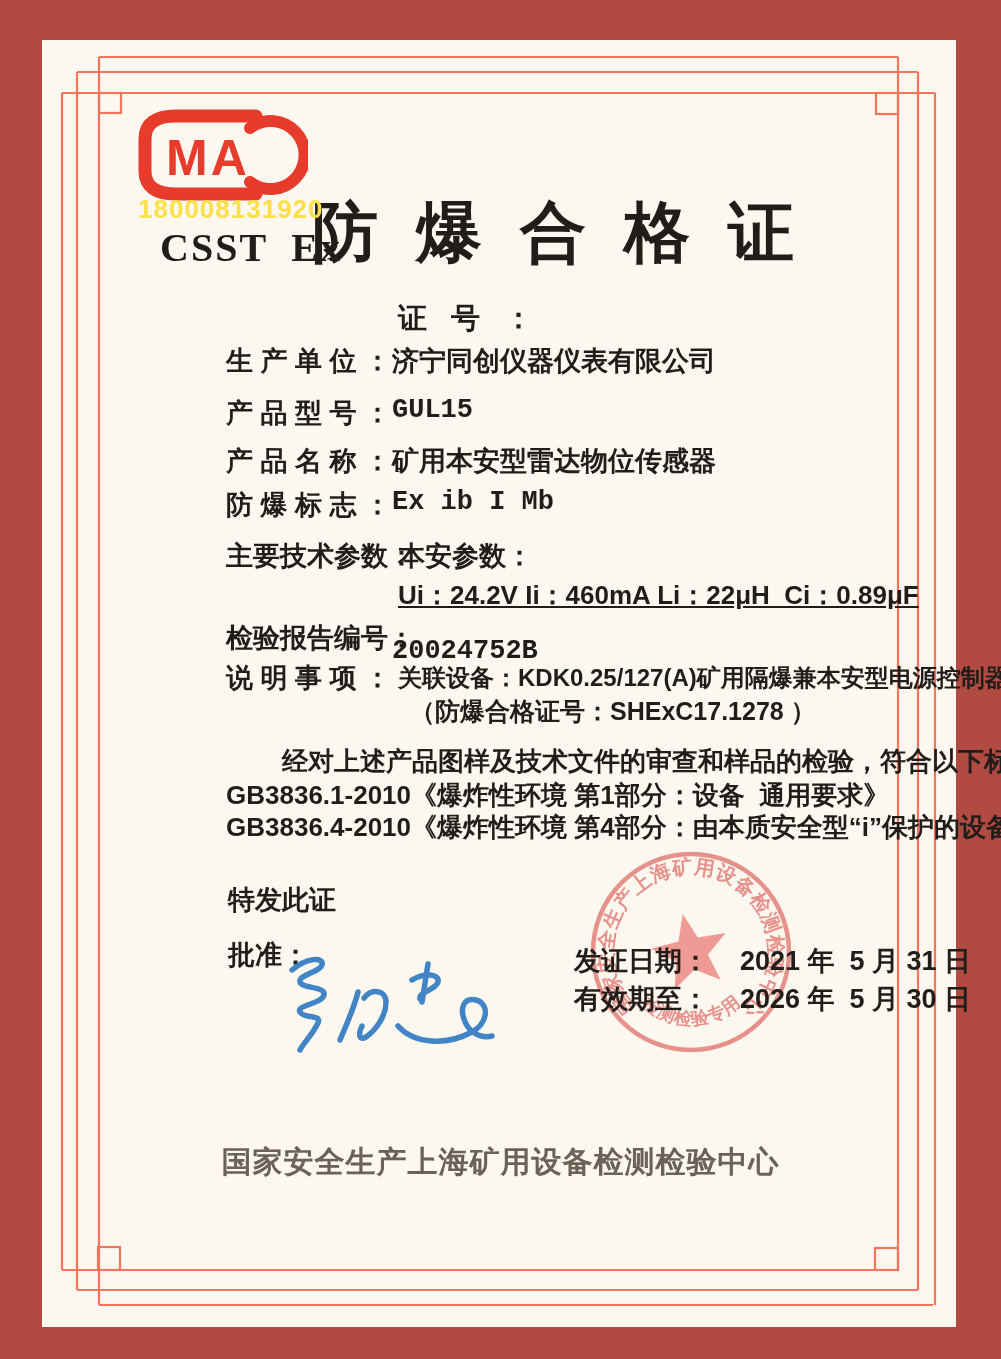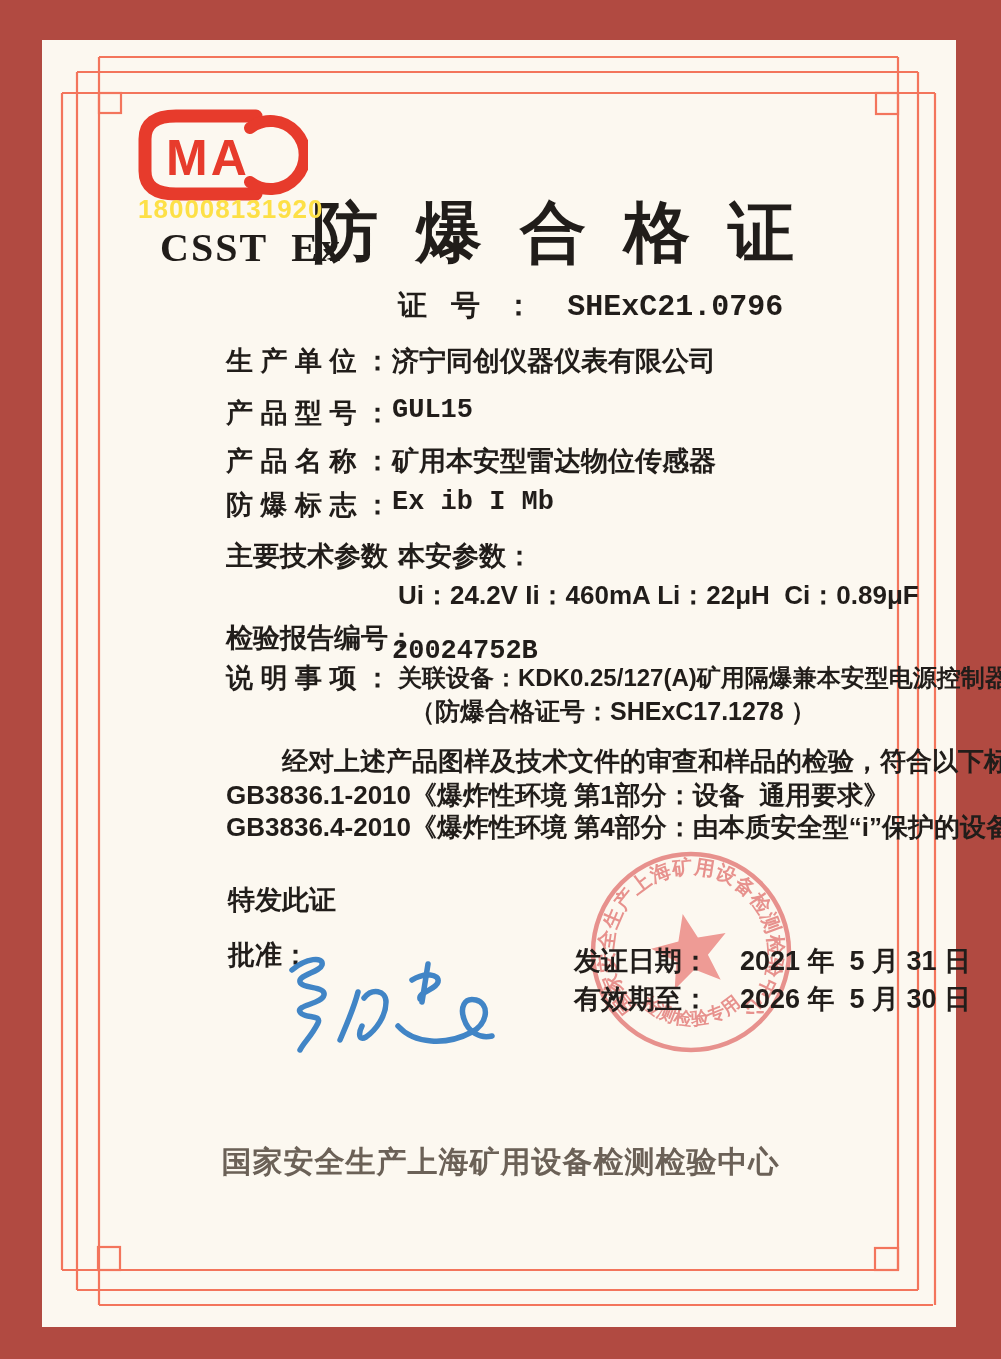--- a/index.html
+++ b/index.html
@@ -16,21 +16,21 @@
   .frame-svg{position:absolute;left:0;top:0;width:1001px;height:1359px;pointer-events:none;}
   .abs{position:absolute;}
   .cjk{font-weight:600;}
   .latin{font-family:"Liberation Mono","DejaVu Sans Mono",monospace;font-weight:700;}
   .pre{white-space:pre;}
 
   .cma-number{left:138px;top:194px;font-size:26px;font-weight:700;color:#fde047;letter-spacing:1px;z-index:4;}
   .csst{left:160px;top:224px;font-size:40px;font-weight:700;letter-spacing:2px;font-family:Liberation Serif, serif;}
   .title{left:312px;top:188px;font-size:66px;font-weight:900;letter-spacing:38px;white-space:nowrap;}
   .certno-row{left:398px;top:286px;display:flex;align-items:baseline;gap:26px;}
-  .certno-label{font-size:29px;font-weight:700;letter-spacing:8px;}
+  .certno-label{font-size:29px;font-weight:700;letter-spacing:8px;margin-top:13px;}
   .certno-value{font-size:30px;}
   .flabel{left:226px;width:166px;font-size:27px;font-weight:700;white-space:pre;}
   .fvalue{left:392px;font-size:27px;font-weight:600;white-space:pre;}
   .fvalue.latin{font-size:27px;}
 
   .std{font-size:26px;font-weight:600;white-space:pre;}
   .grant{left:228px;top:882px;font-size:27px;font-weight:700;}
   .approve{left:228px;top:937px;font-size:27px;font-weight:700;}
   .date-row{left:574px;display:flex;gap:31px;z-index:3;}
   .date-row .dl{font-size:27px;font-weight:700;white-space:pre;}
@@ -79,38 +79,37 @@
   <path d="M114 20 A34 34 0 1 1 114 74" stroke="#e73b2c" stroke-width="12" fill="none" stroke-linecap="round"></path>
   <text x="30" y="67" font-size="50" font-weight="900" fill="#e73b2c" font-family="Liberation Sans, sans-serif" letter-spacing="3">MA</text>
 </svg>
 
 <div class="abs cma-number">180008131920</div>
 <div class="abs csst pre">CSST  Ex</div>
 <div class="abs title">防爆合格证</div>
 
 <div class="abs certno-row">
   <span class="certno-label">证 号 ：</span>
-  <span class="certno-value latin">SHExC21.0796</span>
 </div>
 
 <div class="abs flabel" style="top:343px;">生 产 单 位 ：</div>
 <div class="abs fvalue cjk" style="top:343px;">济宁同创仪器仪表有限公司</div>
 
 <div class="abs flabel" style="top:395px;">产 品 型 号 ：</div>
 <div class="abs fvalue latin" style="top:395px;">GUL15</div>
 
 <div class="abs flabel" style="top:443px;">产 品 名 称 ：</div>
 <div class="abs fvalue cjk" style="top:443px;">矿用本安型雷达物位传感器</div>
 
 <div class="abs flabel" style="top:487px;">防 爆 标 志 ：</div>
 <div class="abs fvalue latin" style="top:487px;">Ex ib I Mb</div>
 
 <div class="abs flabel" style="top:538px;width:auto;">主要技术参数：</div>
 <div class="abs fvalue cjk" style="left:398px;top:538px;">本安参数：</div>
-<div class="abs fvalue" style="left:398px;top:578px;font-size:26px;">Ui：24.2V Ii：460mA Li：22μH  Ci：0.89μF</div>
+<div class="abs fvalue" style="left:398px;top:578px;font-size:26px;text-decoration:underline;">Ui：24.2V Ii：460mA Li：22μH  Ci：0.89μF</div>
 
 <div class="abs flabel" style="top:620px;width:auto;">检验报告编号：</div>
 <div class="abs fvalue latin" style="top:620px;margin-top:16px;">20024752B</div>
 
 <div class="abs flabel" style="top:660px;">说 明 事 项 ：</div>
 <div class="abs fvalue" style="left:398px;top:662px;font-size:24px;">关联设备：KDK0.25/127(A)矿用隔爆兼本安型电源控制器</div>
 <div class="abs fvalue" style="left:410px;top:695px;font-size:25px;">（防爆合格证号：SHExC17.1278 ）</div>
 
 <div class="abs std" style="left:282px;top:744px;">经对上述产品图样及技术文件的审查和样品的检验，符合以下标准：</div>
 <div class="abs std" style="left:226px;top:778px;">GB3836.1-2010《爆炸性环境 第1部分：设备  通用要求》</div>

